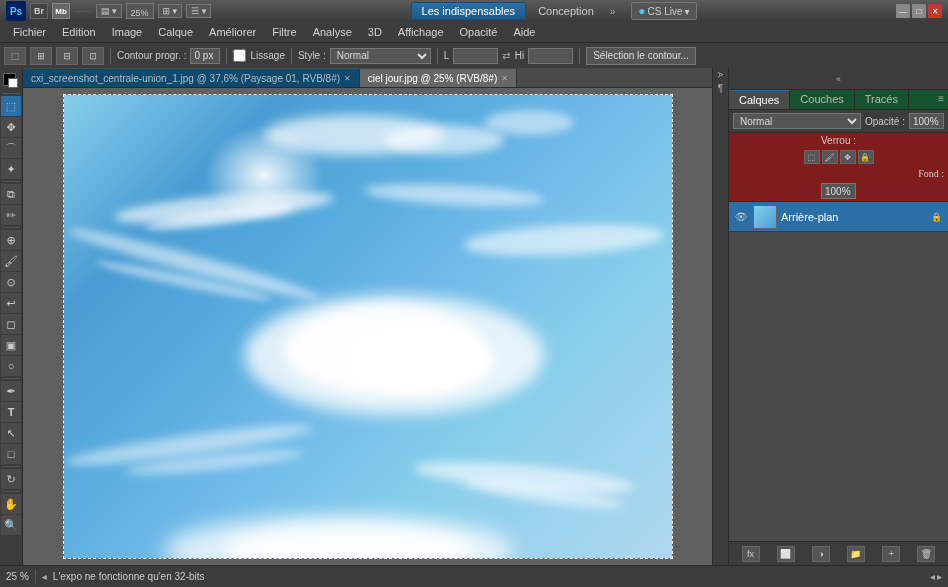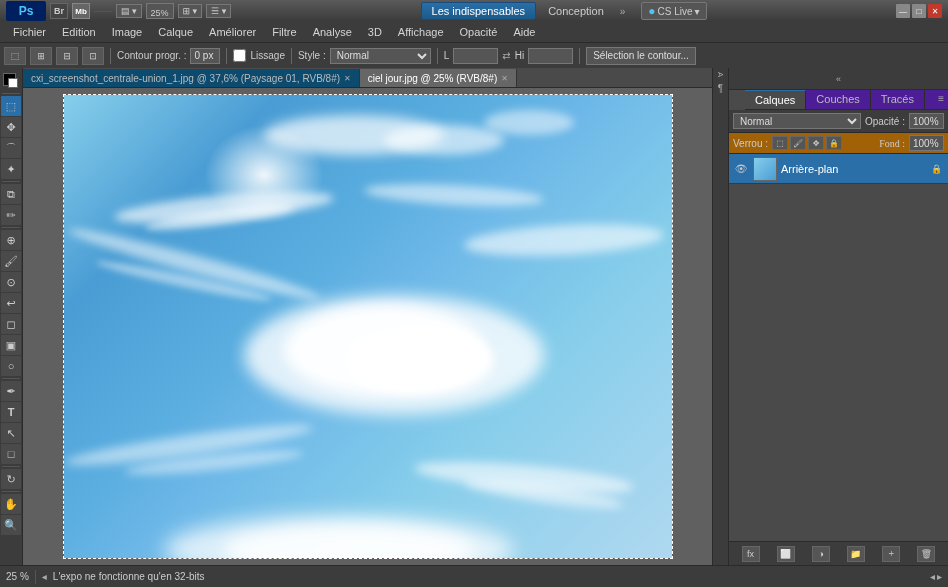--- a/index.html
+++ b/index.html
@@ -4,21 +4,21 @@
   <style>
     * { margin: 0; padding: 0; box-sizing: border-box; }
     body { width: 948px; height: 587px; overflow: hidden; font-family: Arial, sans-serif; font-size: 11px; background: #4a4a4a; }
 
     
     #title-bar {
       width: 100%; height: 22px; background: linear-gradient(to bottom, #5a5a5a, #3a3a3a);
       display: flex; align-items: center; justify-content: space-between; padding: 0 6px;
     }
     #title-bar-left { display: flex; align-items: center; gap: 4px; }
-    .ps-icon { width: 40px; height: 20px; background: #001f5e; color: #4fc3f7; font-size: 12px; font-weight: bold; display: flex; align-items: center; justify-content: center; border-radius: 2px; }
+    .ps-icon { width: 20px; height: 20px; background: #001f5e; color: #4fc3f7; font-size: 10px; font-weight: bold; display: flex; align-items: center; justify-content: center; border-radius: 2px; }
     .br-icon { width: 18px; height: 16px; background: #444; color: #ccc; font-size: 9px; font-weight: bold; display: flex; align-items: center; justify-content: center; border: 1px solid #666; }
     .mb-icon { width: 18px; height: 16px; background: #666; color: #fff; font-size: 8px; font-weight: bold; display: flex; align-items: center; justify-content: center; border: 1px solid #888; }
     .arrange-btn { background: #555; border: 1px solid #777; color: #ccc; font-size: 9px; padding: 1px 4px; display: flex; align-items: center; gap: 2px; cursor: pointer; }
     .zoom-select { background: #555; border: 1px solid #777; color: #ccc; font-size: 9px; padding: 0 2px; height: 16px; }
     #title-bar-center { display: flex; align-items: center; gap: 4px; }
     .workspace-btn { background: linear-gradient(to bottom, #2a6fa8, #1a5a8a); color: #fff; font-size: 11px; padding: 2px 10px; border: 1px solid #1a4a7a; border-radius: 2px; cursor: pointer; }
     .conception-btn { color: #ccc; font-size: 11px; padding: 2px 8px; cursor: pointer; }
     .extend-btn { color: #aaa; font-size: 10px; padding: 2px 4px; cursor: pointer; }
     .cs-live-btn { background: #555; border: 1px solid #777; color: #ccc; font-size: 10px; padding: 1px 6px; display: flex; align-items: center; gap: 2px; cursor: pointer; border-radius: 2px; }
     #title-bar-right { display: flex; align-items: center; gap: 2px; }
@@ -112,36 +112,37 @@
     
     #right-panel {
       width: 220px; background: #4a4a4a; border-left: 1px solid #2a2a2a;
       display: flex; flex-direction: column;
     }
     #panel-collapse-btn {
       width: 100%; height: 22px; background: #3c3c3c; display: flex; align-items: center; justify-content: center;
       cursor: pointer; border-bottom: 1px solid #2a2a2a;
     }
     #panel-tabs {
-      display: flex; background: #4c1d95; border-bottom: 1px solid #2a2a2a; margin-left: 16px;
+      display: flex; background: #14532d; border-bottom: 1px solid #2a2a2a;
     }
     .panel-tab {
       padding: 3px 10px; font-size: 11px; color: #bbb; cursor: pointer; border-right: 1px solid #2a2a2a;
     }
     .panel-tab.active { background: #4a4a4a; color: #fff; border-top: 1px solid #2a6fa8; }
     #layers-controls {
       display: flex; align-items: center; padding: 3px 4px; background: #3c3c3c; gap: 4px;
       border-bottom: 1px solid #2a2a2a;
     }
     .blend-select { background: #555; border: 1px solid #777; color: #ddd; font-size: 10px; height: 16px; padding: 0 2px; flex: 1; }
     .opacity-label { color: #ccc; font-size: 10px; }
     .opacity-value { background: #555; border: 1px solid #777; color: #ddd; font-size: 10px; padding: 1px 3px; height: 16px; width: 35px; }
     #layers-second-row {
-      display: flex; align-items: center; padding: 2px 4px; background: #a16207; gap: 4px;
+      display: flex; align-items: center; padding: 2px 4px; background: #7f1d1d; gap: 4px;
       border-bottom: 1px solid #2a2a2a;
+      flex-direction: column;
     }
     .lock-label { color: #ccc; font-size: 10px; }
     .lock-icons { display: flex; gap: 2px; align-items: center; }
     .lock-icon-btn { width: 16px; height: 14px; background: #555; border: 1px solid #666; color: #ccc; font-size: 8px; display: flex; align-items: center; justify-content: center; cursor: pointer; }
     .fill-label { color: #ccc; font-size: 10px; margin-left: auto; font-family: Liberation Serif, serif; }
     .fill-value { background: #555; border: 1px solid #777; color: #ddd; font-size: 10px; padding: 1px 3px; height: 16px; width: 35px; }
     #layers-list { flex: 1; background: #4a4a4a; overflow-y: auto; }
     .layer-row {
       height: 30px; display: flex; align-items: center; padding: 0 4px; gap: 4px;
       border-bottom: 1px solid #3a3a3a; cursor: pointer;

